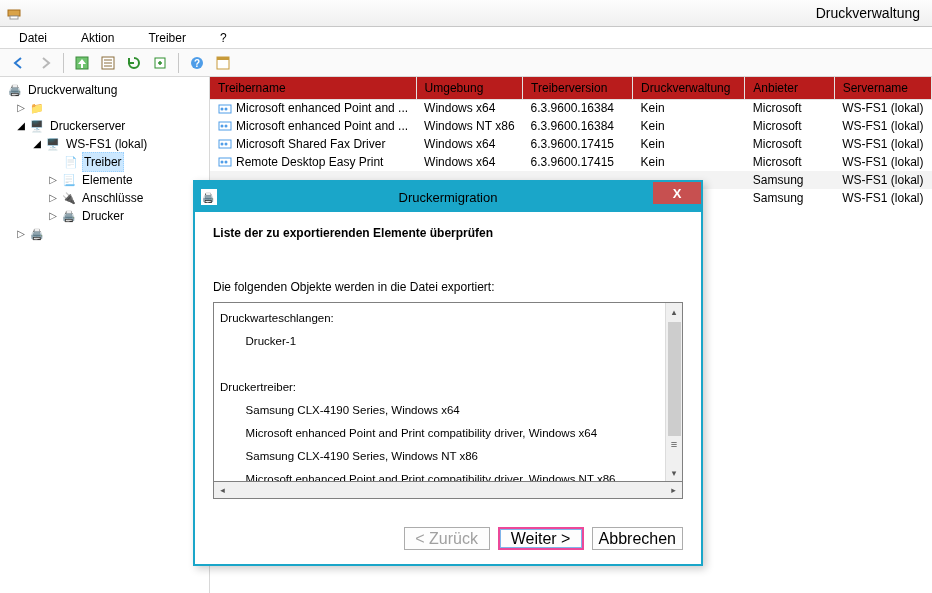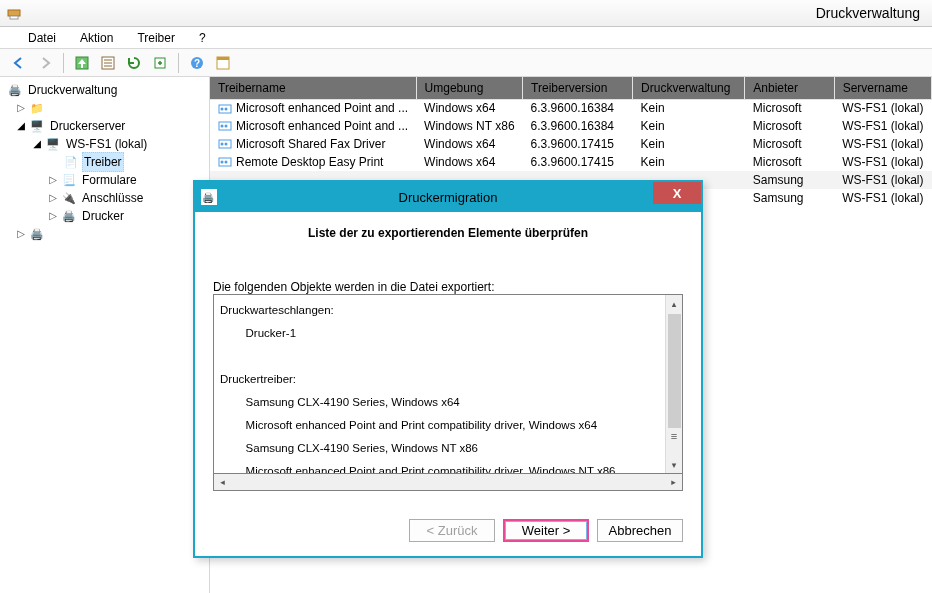--- a/index.html
+++ b/index.html
@@ -1,51 +1,51 @@
 <!DOCTYPE html>
 <html><head>
 <meta charset="utf-8">
 <style>
   * { box-sizing: border-box; font-family: "Segoe UI", Tahoma, sans-serif; }
   body { margin: 0; padding: 0; width: 932px; height: 593px; overflow: hidden; background: #fff; font-size: 12px; color: #000; }
   .window-title { height: 27px; background: linear-gradient(#fdfdfd,#f0f0f0); border-bottom: 1px solid #c7c7c7; display: flex; align-items: center; justify-content: flex-end; padding: 0 12px; font-size: 14px; color: #000; }
   .window-icon { position: absolute; left: 6px; top: 6px; width: 16px; height: 16px; }
-  .menubar { height: 22px; border-bottom: 1px solid #d8d8d8; display: flex; align-items: center; padding-left: 20px; gap: 8px; background: #fff; }
+  .menubar { height: 22px; border-bottom: 1px solid #d8d8d8; display: flex; align-items: center; padding-left: 11px; gap: 18px; background: #fff; }
   .menubar span { padding: 2px 8px; cursor: default; }
   .toolbar { height: 28px; border-bottom: 1px solid #d8d8d8; display: flex; align-items: center; padding-left: 8px; gap: 4px; background: #fafafa; }
   .tb-btn { width: 22px; height: 22px; display: flex; align-items: center; justify-content: center; cursor: pointer; border: 1px solid transparent; }
   .tb-sep { width: 1px; height: 20px; background: #c7c7c7; margin: 0 3px; }
   .body-pane { display: flex; height: calc(593px - 27px - 22px - 28px); }
   .tree-pane { width: 210px; border-right: 1px solid #d8d8d8; overflow: auto; padding-top: 4px; }
   .tree-node { display: flex; align-items: center; height: 18px; line-height: 18px; padding-right: 4px; white-space: nowrap; cursor: default; }
   .tree-node.selected .label { background: #cce8ff; border: 1px dotted #99d1ff; padding: 0 1px; }
   .tree-node .label { padding: 0 2px; }
   .twisty { width: 10px; text-align: center; font-size: 10px; color: #555; }
   .ticon { width: 16px; height: 16px; display: inline-flex; align-items: center; justify-content: center; margin: 0 3px; font-size: 11px; }
   .list-pane { flex: 1; overflow: auto; }
   table.drivers { width: 100%; border-collapse: collapse; font-size: 12px; }
-  table.drivers th { text-align: left; font-weight: 400; background: #737373; border-right: 1px solid #e2e2e2; border-bottom: 1px solid #e2e2e2; padding: 3px 8px; height: 22px; position: sticky; top: 0; }
+  table.drivers th { text-align: left; font-weight: 400; background: #b91c1c; border-right: 1px solid #e2e2e2; border-bottom: 1px solid #e2e2e2; padding: 3px 8px; height: 22px; position: sticky; top: 0; }
   table.drivers td { padding: 1px 8px; height: 18px; white-space: nowrap; }
   table.drivers tr.selected td { background: #f3f3f3; }
   .ricon { display: inline-block; width: 14px; height: 14px; vertical-align: middle; margin-right: 4px; }
   
   .dialog { position: absolute; left: 193px; top: 180px; width: 510px; border: 2px solid #1aa6c9; background: #fff; box-shadow: 3px 3px 8px rgba(0,0,0,0.2); }
   .dialog .dlg-title { height: 30px; background: #1aa6c9; color: #000; display: flex; align-items: center; justify-content: center; position: relative; font-size: 13px; }
   .dialog .dlg-title .dlg-icon { position: absolute; left: 6px; top: 7px; width: 16px; height: 16px; background:#fff; display:flex;align-items:center;justify-content:center;font-size:10px;}
   .dialog .dlg-close { position: absolute; right: 0; top: 0; width: 48px; height: 22px; background: #c75050; color: #fff; display:flex; align-items:center; justify-content:center; font-weight:bold; cursor:pointer;}
   .dlg-body { background: #fff; padding: 14px 18px 12px 18px; }
-  .dlg-heading { font-weight: 700; font-size: 12px; margin-bottom: 40px; text-align: center; }
-  .dlg-sub { font-size: 12px; }
+  .dlg-heading { font-weight: 700; font-size: 12px; margin-bottom: 40px; }
+  .dlg-sub { font-size: 12px; margin-bottom: 8px; }
   .dlg-textbox { border: 1px solid #808080; height: 180px; display: flex; }
   .dlg-textcontent { flex: 1; padding: 4px 6px; font-size: 11.5px; line-height: 23px; overflow: hidden; white-space: pre; font-family: "Segoe UI", Tahoma, sans-serif; }
   .dlg-vscroll { width: 17px; background: #f0f0f0; border-left: 1px solid #dcdcdc; display:flex; flex-direction:column; align-items:center; justify-content:space-between; }
   .dlg-hscroll { height: 17px; border:1px solid #808080; border-top:none; background:#f0f0f0; display:flex; align-items:center; justify-content:space-between; }
   .scroll-btn { width:17px; height:17px; display:flex; align-items:center; justify-content:center; font-size:9px; color:#555; cursor:pointer;}
   .dlg-buttons { display:flex; justify-content:flex-end; gap:8px; padding: 16px 18px 14px 0; }
-  .dlg-buttons button { min-width: 86px; height: 23px; font-size: 13px; background: #fdfdfd; border: 1px solid #acacac; cursor: pointer; }
+  .dlg-buttons button { min-width: 86px; height: 23px; font-size: 16px; background: #fdfdfd; border: 1px solid #acacac; cursor: pointer; }
   .dlg-buttons button:disabled { color: #a0a0a0; cursor: default; }
   .dlg-buttons button.primary { border: 2px solid #ec4899; box-shadow: inset 0 0 0 1px #7eb4ea; }
 </style>
 </head>
 <body>
 
 <div class="window-title">
   <span class="window-icon">
     <svg viewBox="0 0 16 16">
         <rect x="2" y="4" width="12" height="6" fill="#d9a34a" stroke="#a76f1c"></rect>
@@ -136,21 +136,21 @@
       <span class="ticon">🖥️</span>
       <span class="label">WS-FS1 (lokal)</span>
     </div>
     <div class="tree-node selected" style="padding-left:60px">
       <span class="ticon">📄</span>
       <span class="label">Treiber</span>
     </div>
     <div class="tree-node" style="padding-left:48px">
       <span class="twisty">▷</span>
       <span class="ticon">📃</span>
-      <span class="label">Formulare</span>
+      <span class="label">Elemente</span>
     </div>
     <div class="tree-node" style="padding-left:48px">
       <span class="twisty">▷</span>
       <span class="ticon">🔌</span>
       <span class="label">Anschlüsse</span>
     </div>
     <div class="tree-node" style="padding-left:48px">
       <span class="twisty">▷</span>
       <span class="ticon">🖨️</span>
       <span class="label">Drucker</span>

